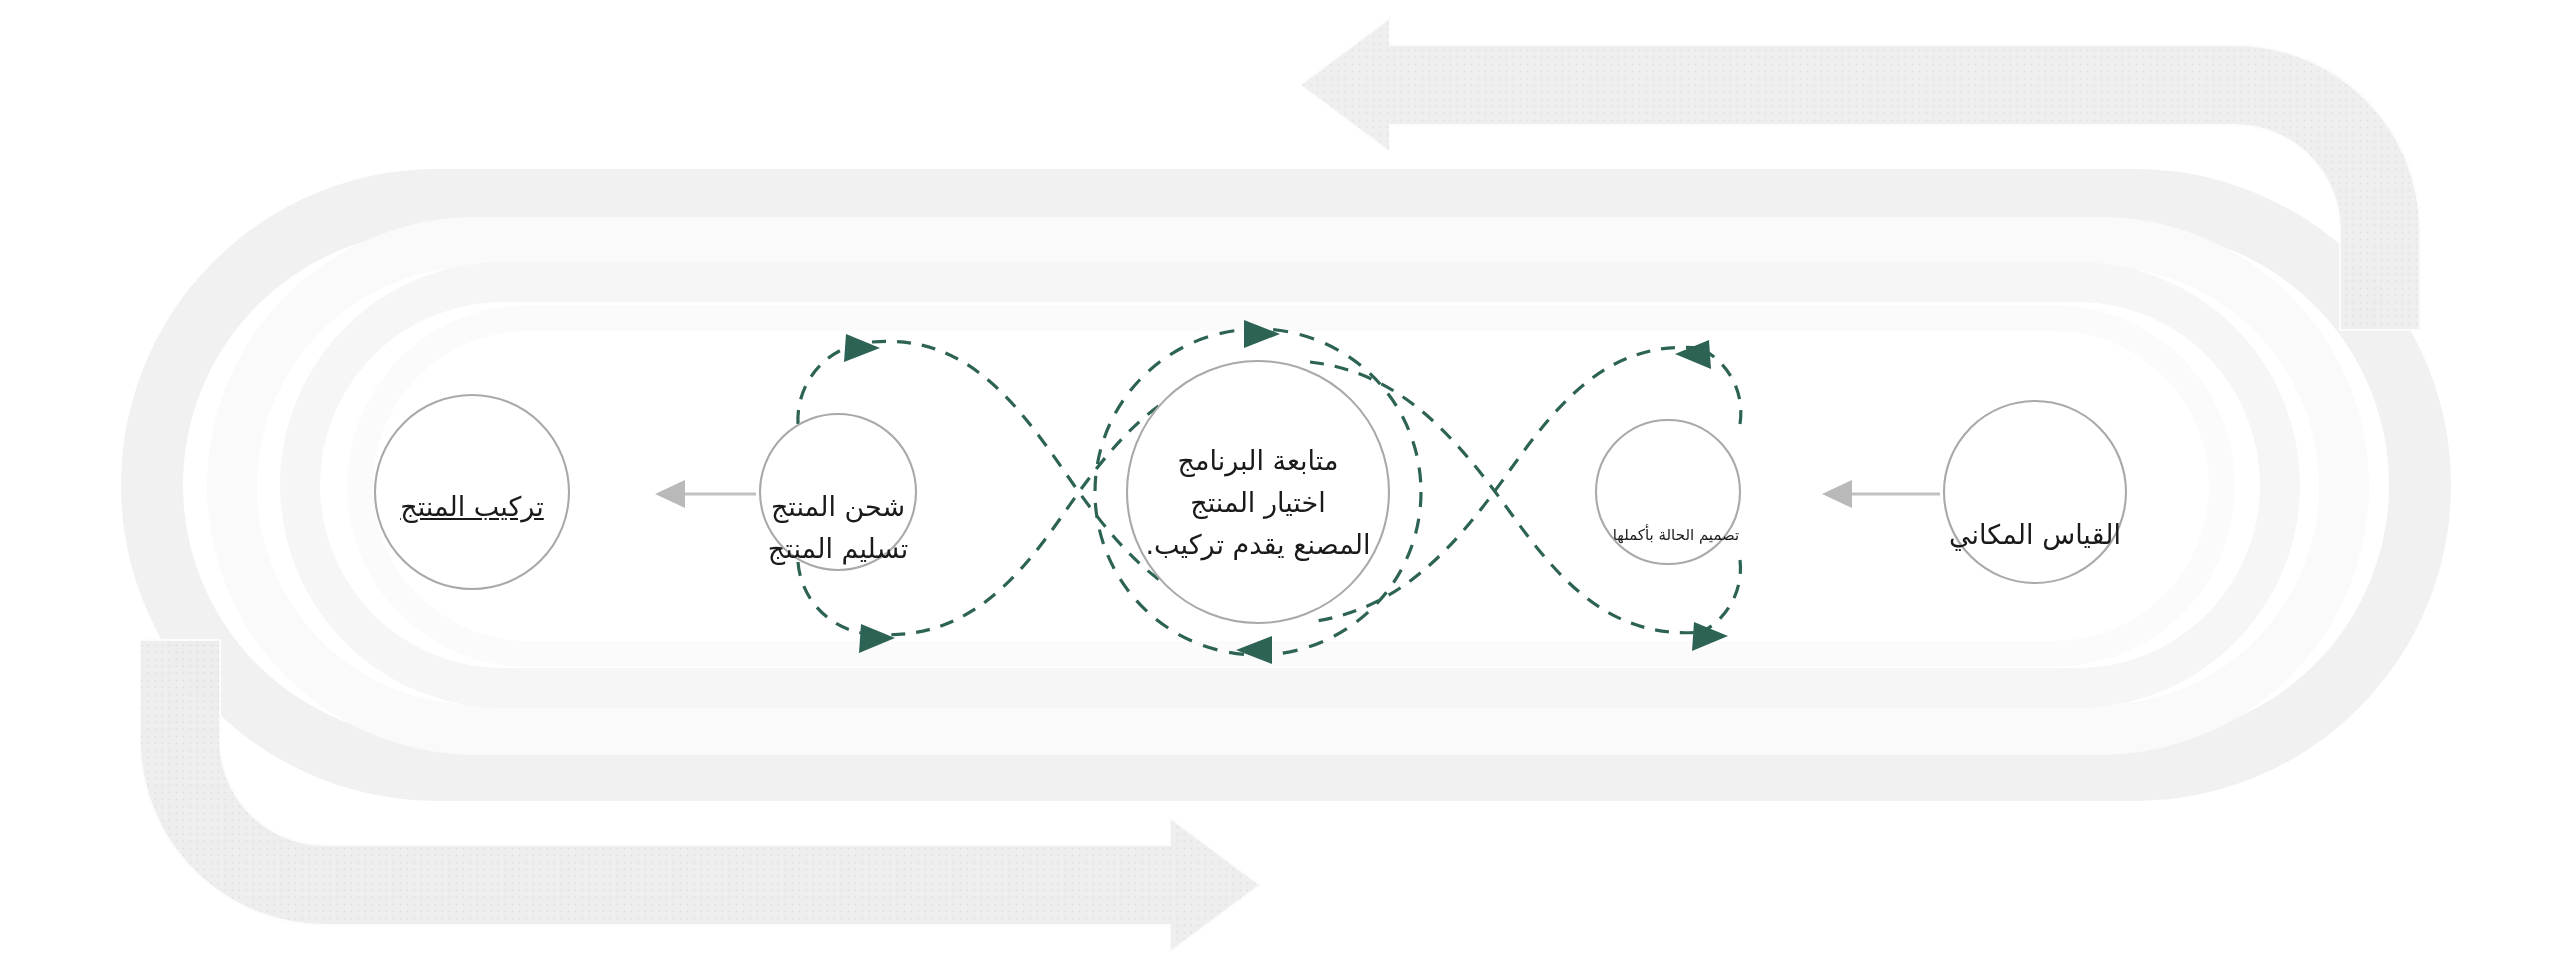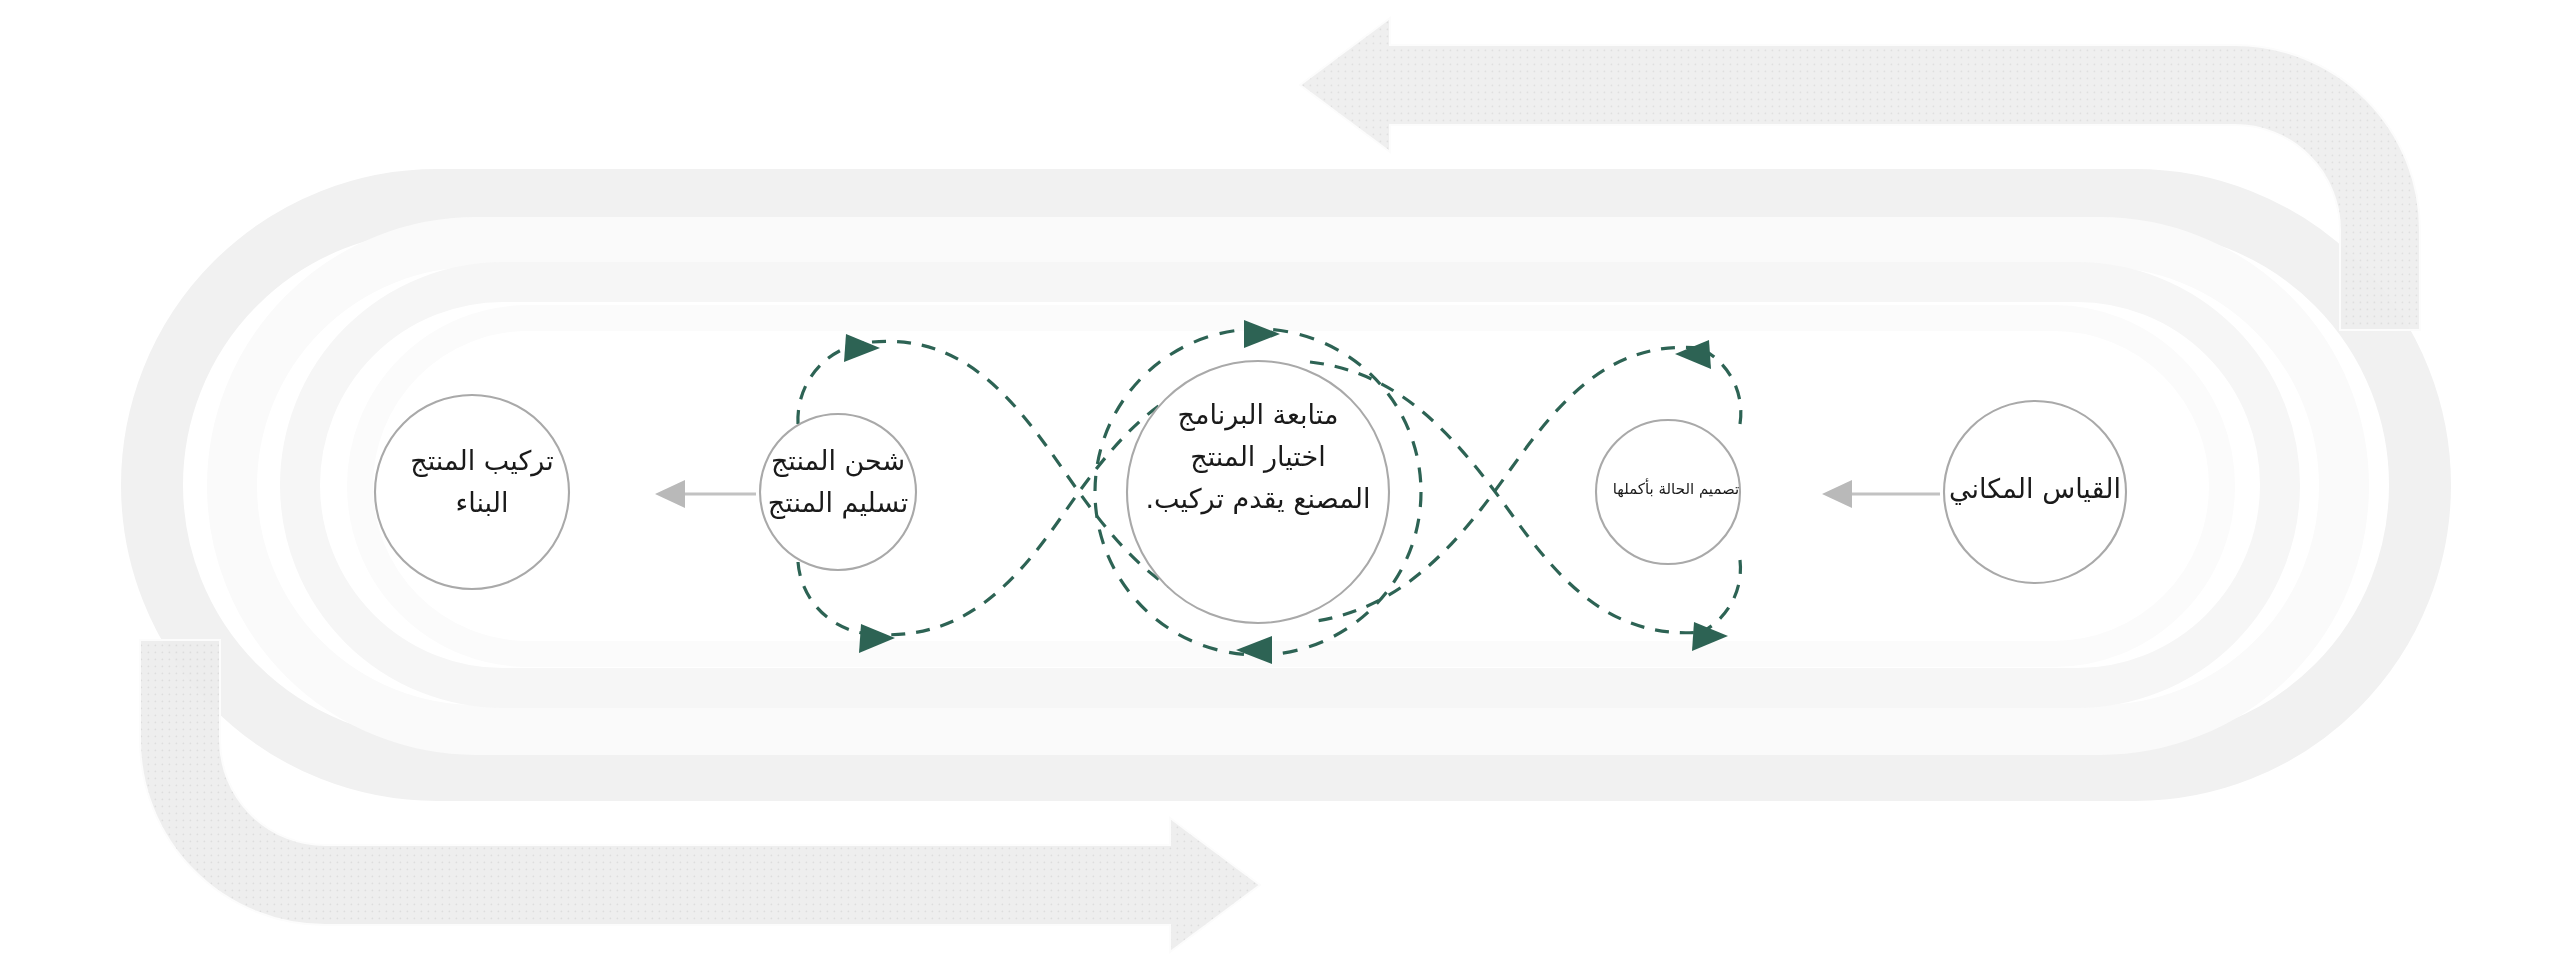--- a/index.html
+++ b/index.html
@@ -20,20 +20,21 @@
   }
   .node-label {
     position: absolute;
     text-align: center;
     color: #1a1a1a;
     line-height: 1.55;
     white-space: pre-line;
     pointer-events: none;
     direction: rtl;
     unicode-bidi: bidi-override;
+    margin-top: 46px;
   }
   .node-lg { font-size: 27px; }
   .node-sm { font-size: 15px; }
   .node-ctr { font-size: 27px; }
 </style>
 </head>
 <body>
 
 <div id="stage">
 
@@ -190,15 +191,15 @@
   </svg>
 
   <div class="node-label node-lg" style="left:1895px; top:468px; width:280px;"><div>القياس المكاني</div></div>
 
   <div class="node-label node-sm" style="left:1556px; top:478px; width:240px;"><div>تصميم الحالة بأكملها</div></div>
 
   <div class="node-label node-ctr" style="left:1078px; top:394px; width:360px;"><div>متابعة البرنامج</div><div>اختيار المنتج</div><div>المصنع يقدم تركيب.</div></div>
 
   <div class="node-label node-lg" style="left:708px; top:440px; width:260px;"><div>شحن المنتج</div><div>تسليم المنتج</div></div>
 
-  <div class="node-label node-lg" style="left:352px; top:440px; width:260px;"><div>تركيب المنتج</div><div>البناء</div></div>
+  <div class="node-label node-lg" style="left:342px; top:440px; width:260px;text-decoration:underline;"><div>تركيب المنتج</div></div>
 
 </div>
 
 </body></html>

